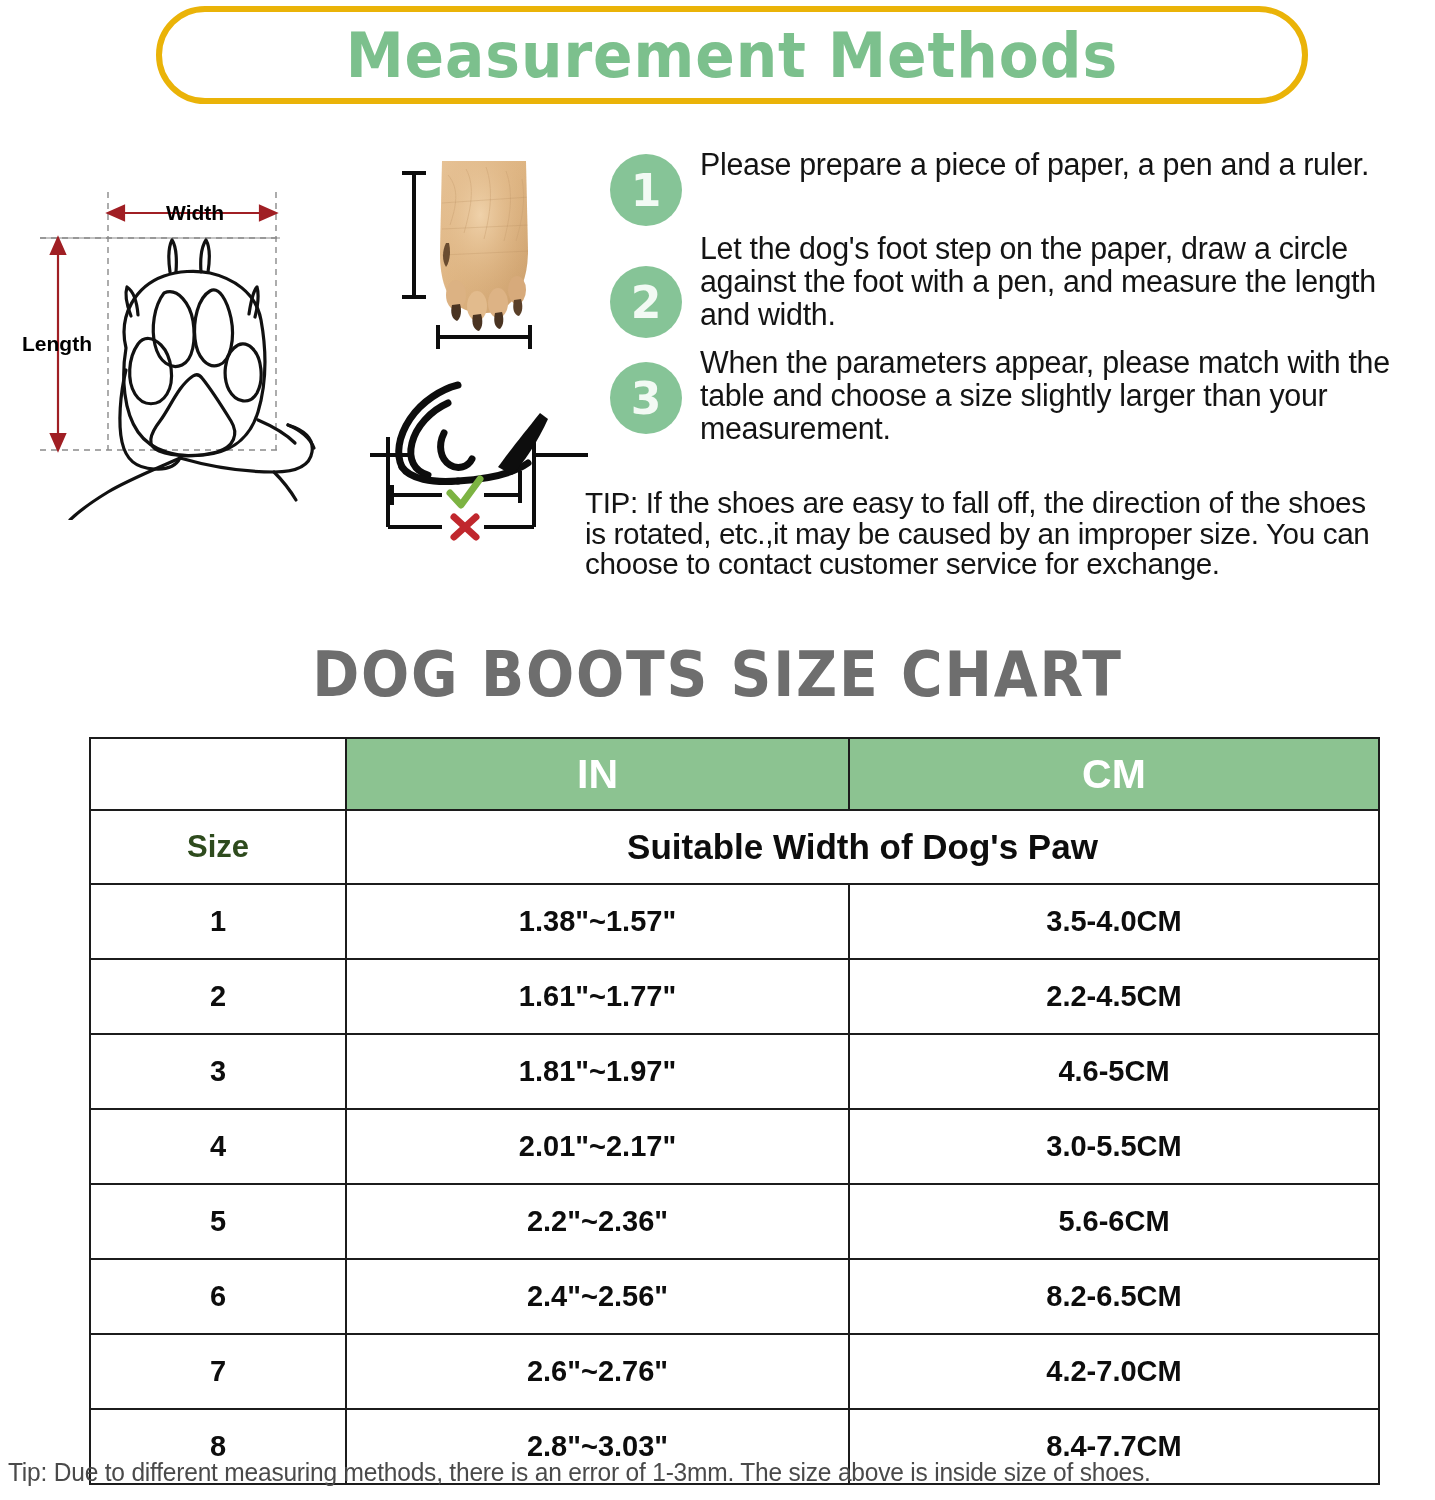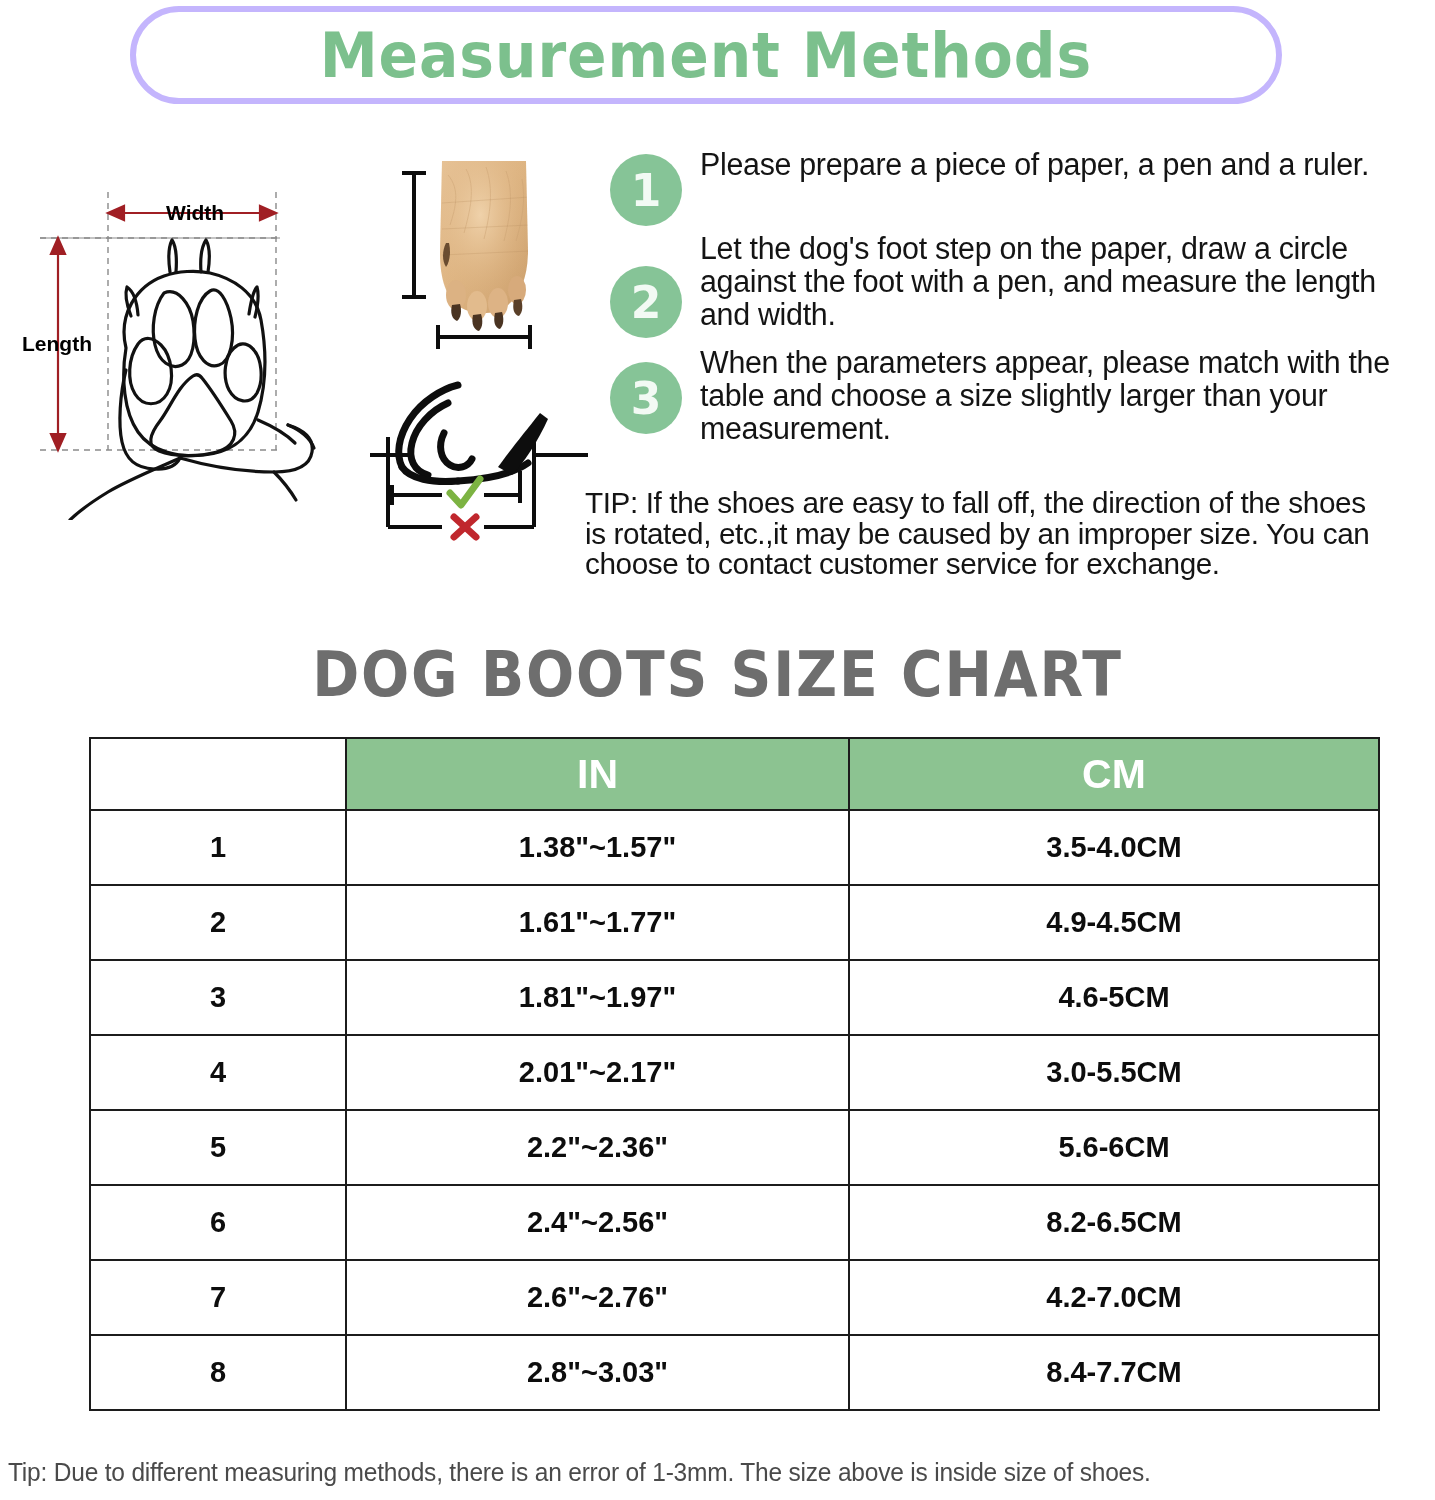--- a/index.html
+++ b/index.html
@@ -11,25 +11,25 @@
     width: 1435px;
     height: 1500px;
     position: relative;
     font-family: "Liberation Sans", sans-serif;
     overflow: hidden;
   }
 
   
   #title-banner {
     position: absolute;
-    left: 130px;
+    left: 156px;
     top: 6px;
     width: 1152px;
     height: 98px;
-    border: 6px solid #c4b5fd;
+    border: 6px solid #eab308;
     border-radius: 58px;
     box-sizing: border-box;
     display: flex;
     align-items: center;
     justify-content: center;
   }
   #title-text {
     color: #7cc08d;
     font-size: 62px;
     font-weight: bold;
@@ -382,31 +382,35 @@
     <col class="col-size">
     <col class="col-in">
     <col class="col-cm">
   </colgroup>
   <thead>
     <tr>
       <th class="blank-head"></th>
       <th class="unit-head">IN</th>
       <th class="unit-head">CM</th>
     </tr>
+    <tr>
+      <th class="size-head">Size</th>
+      <th class="subject-head" colspan="2">Suitable Width of Dog's Paw</th>
+    </tr>
   </thead>
   <tbody>
     <tr>
       <td>1</td>
       <td>1.38"~1.57"</td>
       <td>3.5-4.0CM</td>
     </tr>
     <tr>
       <td>2</td>
       <td>1.61"~1.77"</td>
-      <td>4.9-4.5CM</td>
+      <td>2.2-4.5CM</td>
     </tr>
     <tr>
       <td>3</td>
       <td>1.81"~1.97"</td>
       <td>4.6-5CM</td>
     </tr>
     <tr>
       <td>4</td>
       <td>2.01"~2.17"</td>
       <td>3.0-5.5CM</td>

